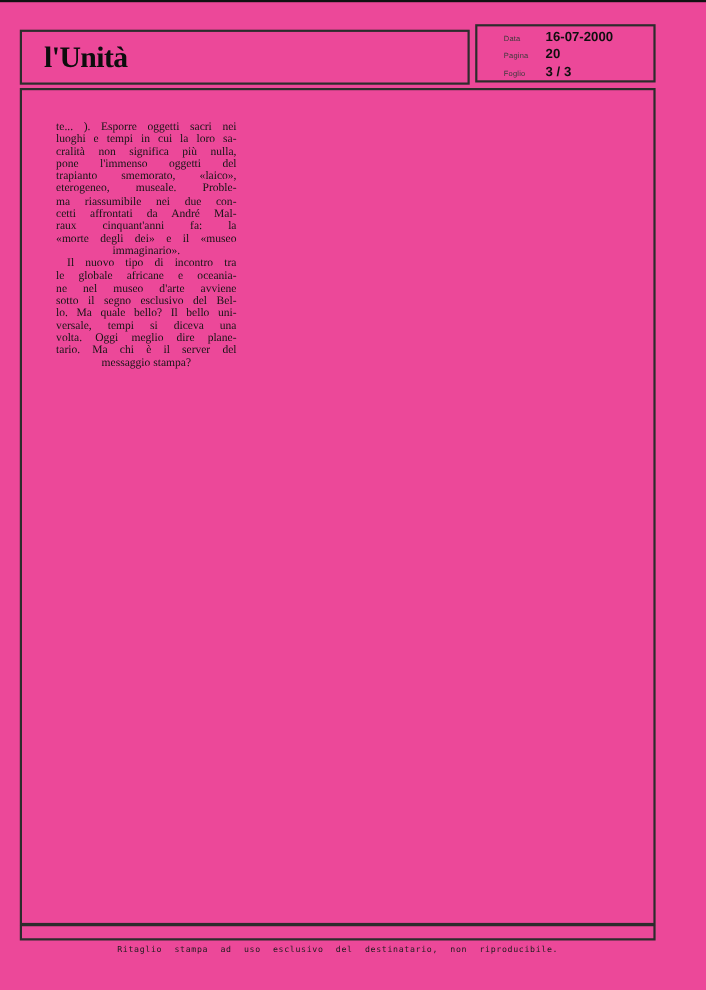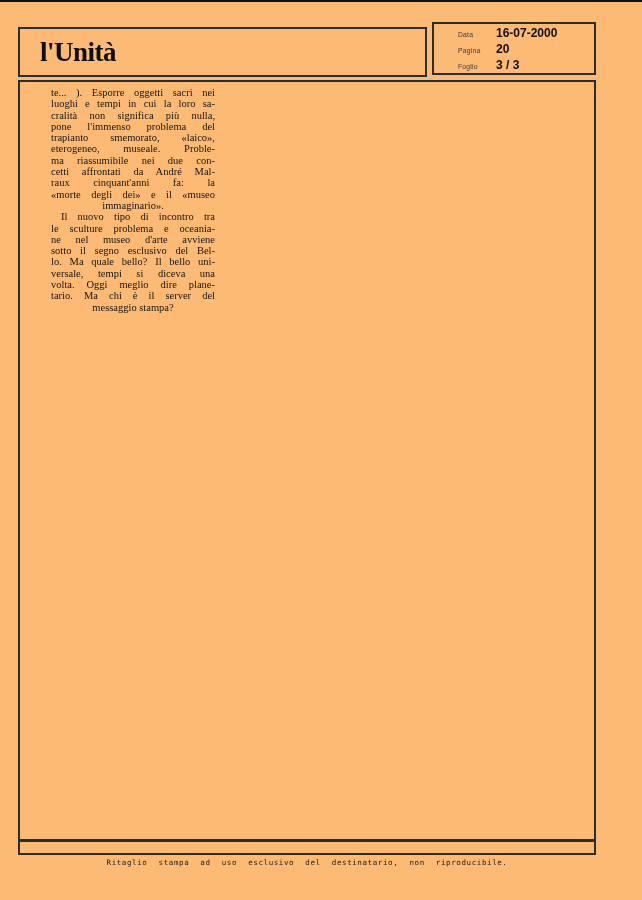--- a/index.html
+++ b/index.html
@@ -1,17 +1,17 @@
 <!DOCTYPE html>
 <html><head>
 <meta charset="utf-8">
 <style>
   html,body { margin:0; padding:0; background:#ffffff; }
   .page {
-    position:relative; width:642px; height:900px; background:#fdba74;
+    position:relative; width:642px; height:900px; background:#ec4899;
     font-family:"Liberation Serif", serif; color:#1a1a1a; overflow:hidden;
   }
   .topline {
     position:absolute; top:0; left:0; width:642px; height:2px; background:#111;
   }
   .hdr-left {
     position:absolute; left:18px; top:27px; width:409px; height:50px;
     border:2px solid #2c2c2c; box-sizing:border-box;
     display:flex; align-items:center;
   }
@@ -27,21 +27,21 @@
     padding-left:24px;
   }
   .meta-row { display:flex; align-items:baseline; }
   .meta-label { width:38px; font-size:6.8px; color:#3a3a3a; letter-spacing:0.2px; }
   .meta-value { font-size:12px; font-weight:600; color:#0f0f0f; }
   .mainbox {
     position:absolute; left:18px; top:80px; width:578px; height:761px;
     border:2px solid #2c2c2c; box-sizing:border-box;
   }
   .article {
-    position:absolute; left:31px; top:5px; width:164px;
+    position:absolute; left:31px; top:28px; width:164px;
     font-family:"Liberation Serif", serif; font-size:10.5px; line-height:11.3px;
     color:#151515;
   }
   .jl { text-align:justify; text-align-last:justify; }
   .ll { text-align:center; }
   .ind { text-indent:10px; }
   .footerbox {
     position:absolute; left:18px; top:841px; width:578px; height:14px;
     border:2px solid #2c2c2c; border-top-width:1px; box-sizing:border-box;
     display:flex; align-items:center; justify-content:center;
@@ -75,30 +75,30 @@
       <span class="meta-label">Foglio</span>
       <span class="meta-value">3 / 3</span>
     </div>
   </div>
 
   <div class="mainbox">
     <div class="article">
       <div class="jl">te... ). Esporre oggetti sacri nei</div>
       <div class="jl">luoghi e tempi in cui la loro sa-</div>
       <div class="jl">cralità non significa più nulla,</div>
-      <div class="jl">pone l'immenso problema del</div>
+      <div class="jl">pone l'immenso oggetti del</div>
       <div class="jl">trapianto smemorato, «laico»,</div>
       <div class="jl">eterogeneo, museale. Proble-</div>
       <div class="jl">ma riassumibile nei due con-</div>
       <div class="jl">cetti affrontati da André Mal-</div>
       <div class="jl">raux cinquant'anni fa: la</div>
       <div class="jl">«morte degli dei» e il «museo</div>
       <div class="ll">immaginario».</div>
       <div class="jl ind">Il nuovo tipo di incontro tra</div>
-      <div class="jl">le sculture problema e oceania-</div>
+      <div class="jl">le globale africane e oceania-</div>
       <div class="jl">ne nel museo d'arte avviene</div>
       <div class="jl">sotto il segno esclusivo del Bel-</div>
       <div class="jl">lo. Ma quale bello? Il bello uni-</div>
       <div class="jl">versale, tempi si diceva una</div>
       <div class="jl">volta. Oggi meglio dire plane-</div>
       <div class="jl">tario. Ma chi è il server del</div>
       <div class="ll">messaggio stampa?</div>
     </div>
   </div>
 

